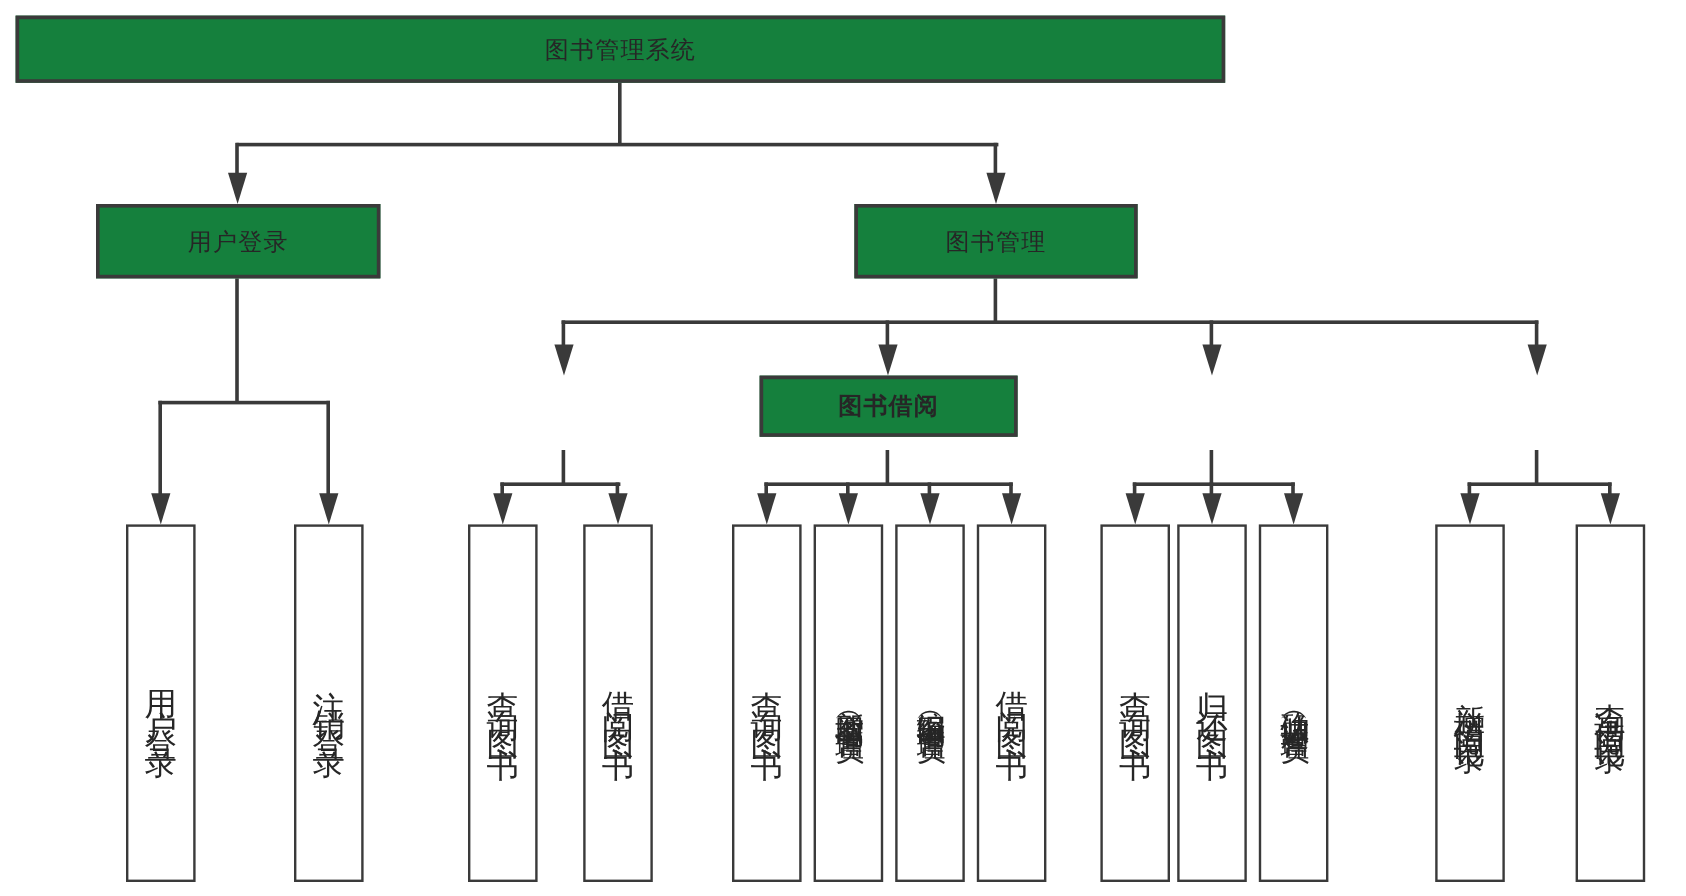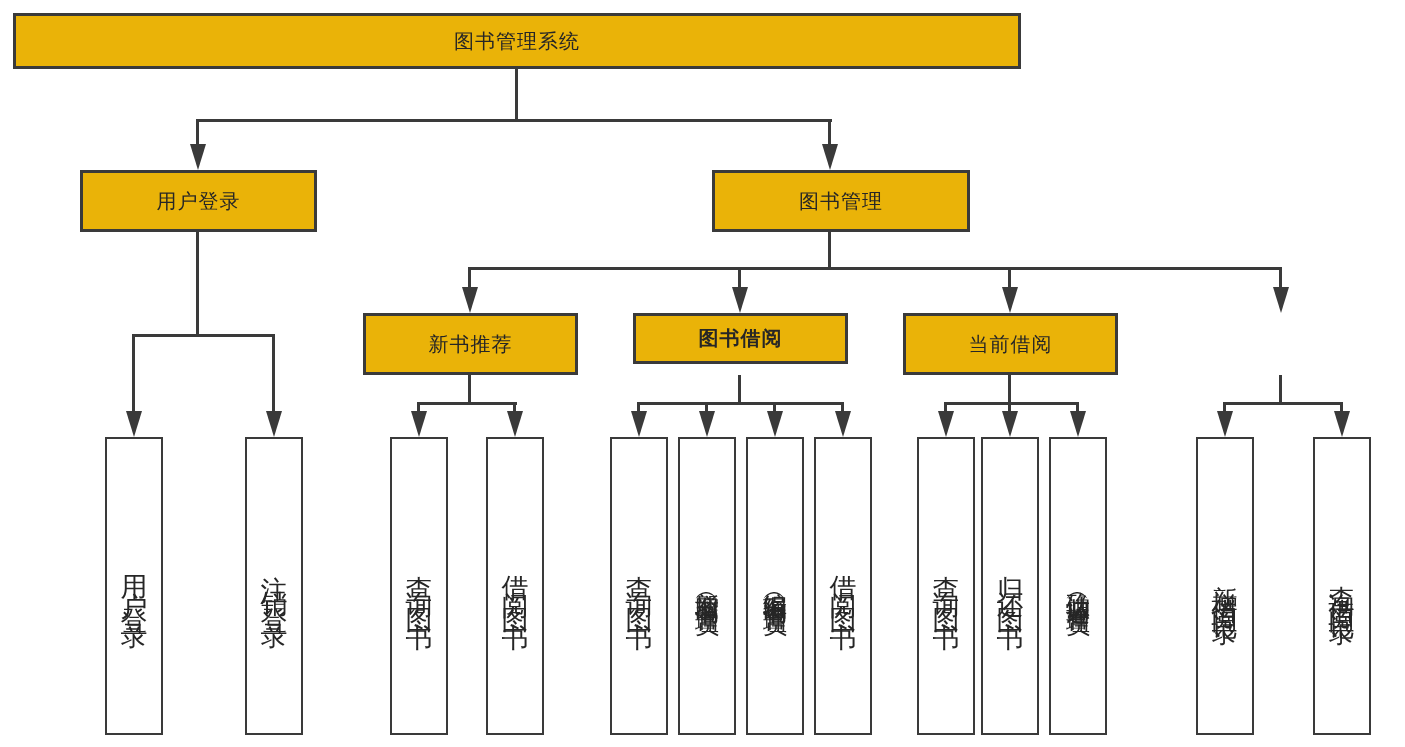--- a/index.html
+++ b/index.html
@@ -14,21 +14,21 @@
     position: relative;
     width: 1405px;
     height: 747px;
     background: var(--bg);
     font-family: "Liberation Sans", sans-serif;
     overflow: hidden;
   }
   .box {
     position: absolute;
     border: 3px solid var(--line);
-    background: #eab308;
+    background: #15803d;
     display: flex;
     align-items: center;
     justify-content: center;
     font-size: 20px;
     color: var(--text);
     letter-spacing: 1px;
   }
   .vbox {
     position: absolute;
     width: 58px;
@@ -128,32 +128,26 @@
   <div class="arrow" style="left:1217px; top:411px;"></div>
   <div class="arrow" style="left:1334px; top:411px;"></div>
 
   <div class="box" style="left:13px; top:13px; width:1008px; height:56px;">
     <span>图书管理系统</span>
   </div>
 
   <div class="box" style="left:80px; top:170px; width:237px; height:62px;">
     <span>用户登录</span>
   </div>
-  <div class="box" style="left:712px; top:170px; width:258px; height:62px;">
+  <div class="box" style="left:712px; top:170px; width:236px; height:62px;">
     <span>图书管理</span>
   </div>
 
-  <div class="box" style="left:363px; top:313px; width:215px; height:62px;">
-    <span>新书推荐</span>
-  </div>
   <div class="box" style="left:633px; top:313px; width:215px; height:51px;font-weight:bold;">
     <span>图书借阅</span>
-  </div>
-  <div class="box" style="left:903px; top:313px; width:215px; height:62px;">
-    <span>当前借阅</span>
   </div>
 
   <div class="vbox v-short" style="left:105px;">用户登录</div>
   <div class="vbox v-short" style="left:245px;">注销登录</div>
 
   <div class="vbox v-short" style="left:390px;">查询图书</div>
   <div class="vbox v-short" style="left:486px;">借阅图书</div>
 
   <div class="vbox v-short" style="left:610px;">查询图书</div>
   <div class="vbox v-long" style="left:678px;">新增图书（管理员）</div>

